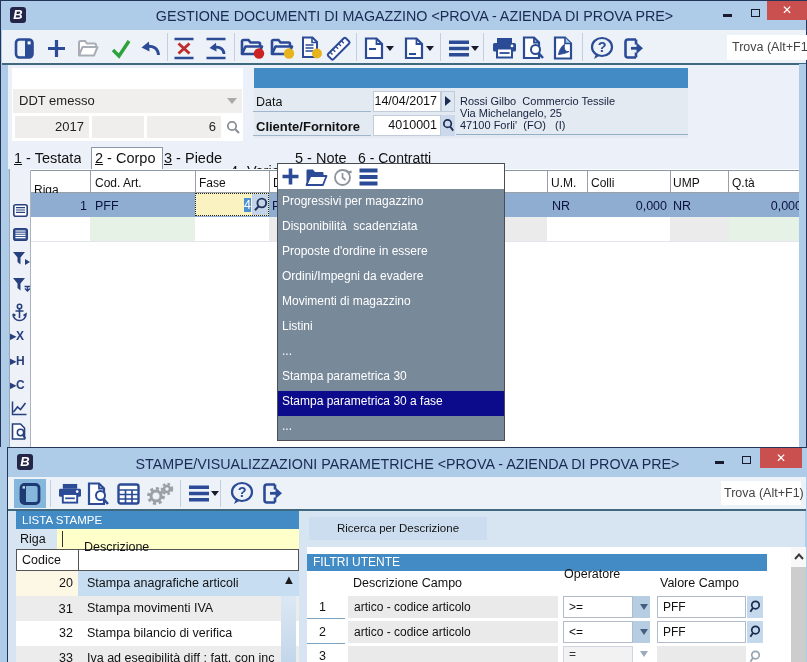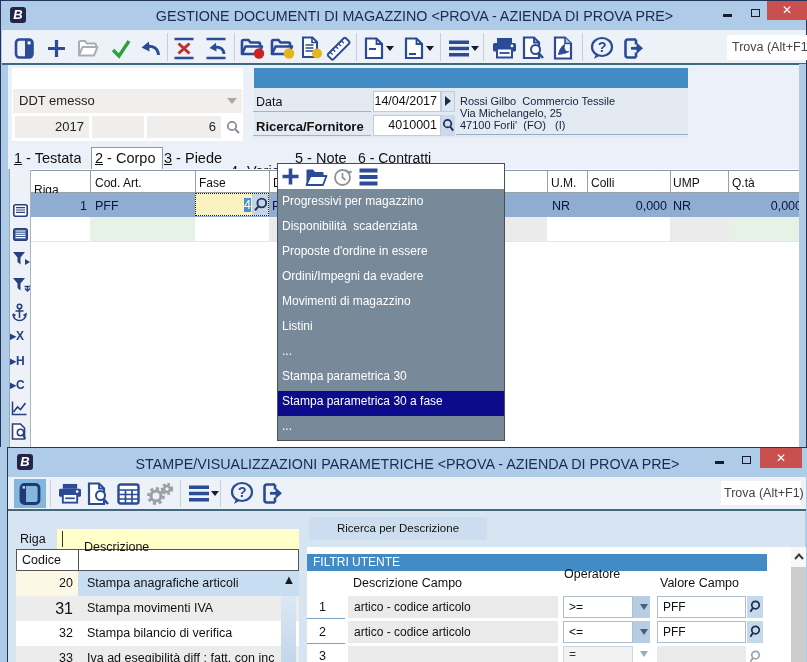--- a/index.html
+++ b/index.html
@@ -140,21 +140,21 @@
       <line x1="10.2" y1="10.2" x2="14" y2="14" stroke="#8a8f96" stroke-width="2"></line>
     </svg>
 
   <div class="abs" style="left:253px;top:67px;width:434px;height:70px;background:#e4eaf2;"></div>
   <div class="hdrblue" style="left:253px;top:67px;width:434px;height:20px;"></div>
   <div class="cell" style="left:255px;top:94px;">Data</div>
   <div class="abs" style="left:252px;top:110px;width:118px;height:1px;background:#9fb6cc;"></div>
   <div class="abs" style="left:372px;top:90px;width:68px;height:21px;background:#fff;border:1px solid #c0ccda;font-size:12.5px;color:#111;line-height:19px;text-align:right;padding-right:3px;">14/04/2017</div>
   <div class="abs" style="left:440px;top:90px;width:14px;height:21px;background:#dde7f1;border:1px solid #c0ccda;"></div>
   <div class="abs" style="left:444px;top:95px;width:0;height:0;border:5px solid transparent;border-left:6px solid #1c2b50;"></div>
-  <div class="cell" style="left:255px;top:118px;font-weight:bold;font-size:13px;">Ricerca/Fornitore</div>
+  <div class="cell" style="left:255px;top:118px;font-weight:bold;font-size:13px;">Cliente/Fornitore</div>
   <div class="abs" style="left:252px;top:134px;width:118px;height:1px;background:#9fb6cc;"></div>
   <div class="abs" style="left:372px;top:114px;width:68px;height:21px;background:#fff;border:1px solid #c0ccda;font-size:12.5px;color:#111;line-height:19px;text-align:right;padding-right:3px;">4010001</div>
   <div class="abs" style="left:440px;top:114px;width:14px;height:21px;background:#ccd9ec;"></div>
   <svg style="left:440px;top:117px;" width="15" height="15" viewBox="0 0 16 16">
       <circle cx="7" cy="6" r="4" fill="none" stroke="#1c2b50" stroke-width="1.8"></circle>
       <line x1="9.8" y1="9" x2="13" y2="13.5" stroke="#1c2b50" stroke-width="2"></line>
     </svg>
   <div class="cell" style="left:459px;top:94px;font-size:11px;color:#14203c;line-height:12px;">Rossi Gilbo&nbsp;&nbsp;Commercio Tessile<br>Via Michelangelo, 25<br>47100 Forli'&nbsp;&nbsp;(FO)&nbsp;&nbsp;&nbsp;(I)</div>
   <div class="abs" style="left:455px;top:133px;width:232px;height:1px;background:#8fb0c8;"></div>
 
@@ -325,30 +325,31 @@
   <svg style="left:253px;top:34px;" width="23" height="23" viewBox="0 0 23 23">
       <path d="M14 2.5 H6 a2.5 2.5 0 0 0 -2.5 2.5 v13 a2.5 2.5 0 0 0 2.5 2.5 h8" fill="none" stroke="#2b4b96" stroke-width="2.6"></path>
       <path d="M14 2.5 v5 M14 15.5 v5" stroke="#2b4b96" stroke-width="2.6"></path>
       <path d="M9 11.3 h7" stroke="#2b4b96" stroke-width="2.8"></path>
       <path d="M14.5 5.5 L21 11.3 L14.5 17 z" fill="#2b4b96"></path>
     </svg>
   <div class="abs" style="left:713px;top:33px;width:80px;height:24px;background:#fff;font-size:12.5px;color:#444;line-height:24px;padding-left:3px;white-space:nowrap;">Trova (Alt+F1)</div>
 
   <div class="abs" style="left:0;top:63px;width:797px;height:152px;background:#d7e4f2;"></div>
 
+  <div class="hdrblue" style="left:8px;top:63px;width:283px;height:18px;font-size:11.5px;line-height:18px;padding-left:6px;">LISTA STAMPE</div>
   <div class="cell" style="left:12px;top:84px;">Riga</div>
   <div class="abs" style="left:49px;top:81px;width:242px;height:20px;background:#ffffca;"></div>
   <div class="abs" style="left:54px;top:83px;width:1px;height:16px;background:#333;"></div>
   <div class="abs" style="left:8px;top:101px;width:283px;height:22px;background:#fff;border:1px solid #555;"></div>
   <div class="abs" style="left:70px;top:101px;width:1px;height:22px;background:#555;"></div>
   <div class="cell" style="left:14px;top:105px;">Codice</div>
   <div class="cell" style="left:76px;top:92px;">Descrizione</div>
   <div class="abs" style="left:8px;top:123px;width:62px;height:25px;background:#fdf8e6;font-size:12.5px;color:#111;text-align:right;line-height:25px;padding-right:5px;">20</div>
   <div class="abs" style="left:70px;top:123px;width:221px;height:25px;background:#c7ddf2;font-size:12.5px;color:#111;line-height:25px;padding-left:9px;">Stampa anagrafiche articoli</div>
-  <div class="abs" style="left:8px;top:148px;width:62px;height:25px;background:#ececec;font-size:16px;color:#111;text-align:right;line-height:25px;padding-right:5px;">31</div>
+  <div class="abs" style="left:8px;top:148px;width:62px;height:25px;background:#ececec;font-size:13px;color:#111;text-align:right;line-height:25px;padding-right:5px;">31</div>
   <div class="abs" style="left:70px;top:148px;width:221px;height:25px;background:#ececec;font-size:12.5px;color:#111;line-height:25px;padding-left:9px;">Stampa movimenti IVA</div>
   <div class="abs" style="left:8px;top:173px;width:62px;height:25px;background:#fff;font-size:12.5px;color:#111;text-align:right;line-height:25px;padding-right:5px;">32</div>
   <div class="abs" style="left:70px;top:173px;width:221px;height:25px;background:#fff;font-size:12.5px;color:#111;line-height:25px;padding-left:9px;">Stampa bilancio di verifica</div>
   <div class="abs" style="left:8px;top:198px;width:62px;height:25px;background:#ececec;font-size:12.5px;color:#111;text-align:right;line-height:25px;padding-right:5px;">33</div>
   <div class="abs" style="left:70px;top:198px;width:221px;height:25px;background:#ececec;font-size:12.5px;color:#111;line-height:25px;padding-left:9px;">Iva ad esegibilità diff : fatt. con inc</div>
 
   <div class="abs" style="left:273px;top:148px;width:15px;height:67px;background:linear-gradient(to bottom,#dce8f4,#c2d6ea);"></div>
   <div class="abs" style="left:274px;top:125px;width:14px;height:14px;color:#1a1a1a;font-size:13px;line-height:14px;text-align:center;">▲</div>
 
   <div class="abs" style="left:301px;top:69px;width:178px;height:23px;background:#ccddf0;font-size:11.5px;color:#111;text-align:center;line-height:23px;">Ricerca per Descrizione</div>

